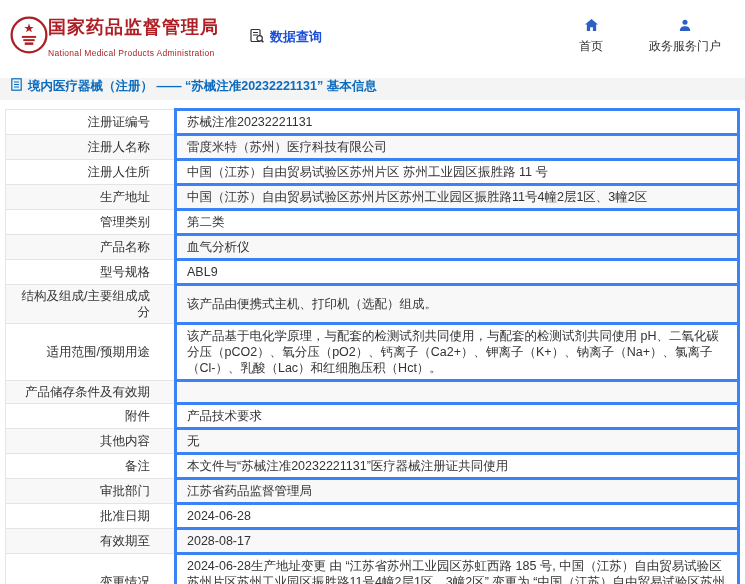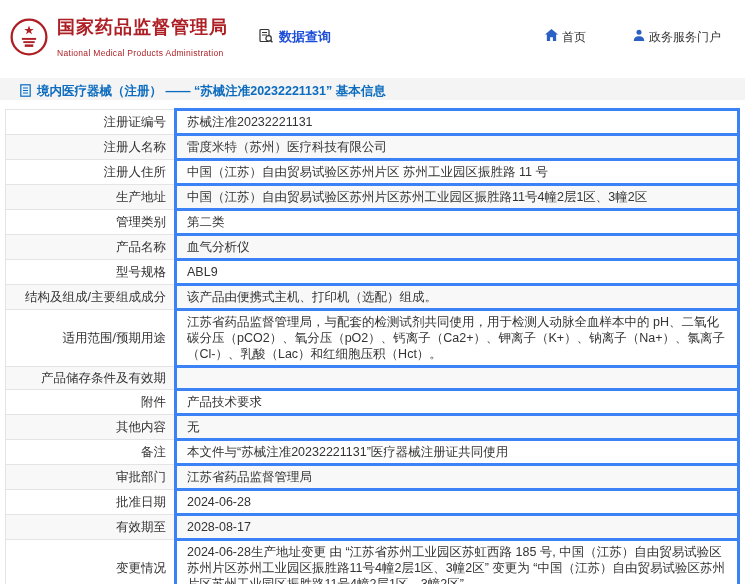--- a/index.html
+++ b/index.html
@@ -1,40 +1,40 @@
 <!DOCTYPE html>
 <html><head>
 <meta charset="utf-8">
 <style>
   * { margin:0; padding:0; box-sizing:border-box; }
   html,body { width:745px; height:584px; background:#ffffff; overflow:hidden;
     font-family:"Liberation Sans","DejaVu Sans",sans-serif; }
 
   
   .header { display:flex; align-items:center; height:72px; padding:6px 24px 4px 10px; }
-  .brand { display:flex; align-items:center; gap:9px; }
+  .brand { display:flex; align-items:flex-start; }
   .emblem svg { display:block; }
   .brand-cn { color:#ad1f24; font-size:18px; font-weight:bold; letter-spacing:1px; line-height:22px; }
   .brand-en { color:#ad1f24; font-size:8.5px; letter-spacing:0.3px; margin-top:10px; }
   .data-query { display:flex; align-items:center; gap:5px; margin-left:30px;
     font-size:13px; font-weight:bold; color:#1d4ed8; cursor:pointer; }
   .spacer { flex:1; }
-  .nav-item { display:flex; flex-direction:row; align-items:center; gap:3px;
+  .nav-item { display:flex; flex-direction:column; align-items:center; gap:3px;
     font-size:12px; color:#333; margin-left:46px; cursor:pointer; white-space:nowrap; }
 
   
-  .breadcrumb { background:#f4f4f4; height:22px; display:flex; align-items:flex-end; gap:6px;
-    padding:0 20px; margin-top:6px; font-size:12.5px; font-weight:bold; color:#0a6bbf; }
+  .breadcrumb { background:#f4f4f4; height:22px; display:flex; align-items:flex-start; gap:6px;
+    padding:0 11px; margin-top:6px; font-size:12.5px; font-weight:bold; color:#0a6bbf; }
 
   
   .info-table { width:735px; margin:8px 5px 0 5px; border-collapse:collapse;
     font-size:12.5px; color:#333; table-layout:fixed; }
   .info-table tr { height:22px; }
   .info-table th { width:170px; font-weight:normal; text-align:right; vertical-align:middle;
-    padding:3px 8px 3px 6px; border:1px solid #e4e4e4; background:#ffffff; line-height:16px; }
+    padding:3px 24px 3px 6px; border:1px solid #e4e4e4; background:#ffffff; line-height:16px; }
   .info-table td { padding:3px 10px; border:3px solid #3b82f6; line-height:16px;
     vertical-align:middle; background:#ffffff; word-break:break-all; }
   .info-table tr:nth-child(even) th,
   .info-table tr:nth-child(even) td { background:#f8f8f8; }
 </style>
 </head>
 <body>
 
 <header class="header">
   <div class="brand">
@@ -129,21 +129,21 @@
       <tr>
         <th>型号规格</th>
         <td>ABL9</td>
       </tr>
       <tr>
         <th>结构及组成/主要组成成分</th>
         <td>该产品由便携式主机、打印机（选配）组成。</td>
       </tr>
       <tr>
         <th>适用范围/预期用途</th>
-        <td>江苏省药品监督管理局，与配套的检测试剂共同使用，用于检测人动脉全血样本中的 pH、二氧化碳分压（pCO2）、氧分压（pO2）、钙离子（Ca2+）、钾离子（K+）、钠离子（Na+）、氯离子（Cl-）、乳酸（Lac）和红细胞压积（Hct）。</td>
+        <td>该产品基于电化学原理，与配套的检测试剂共同使用，与配套的检测试剂共同使用 pH、二氧化碳分压（pCO2）、氧分压（pO2）、钙离子（Ca2+）、钾离子（K+）、钠离子（Na+）、氯离子（Cl-）、乳酸（Lac）和红细胞压积（Hct）。</td>
       </tr>
       <tr>
         <th>产品储存条件及有效期</th>
         <td></td>
       </tr>
       <tr>
         <th>附件</th>
         <td>产品技术要求</td>
       </tr>
       <tr>

